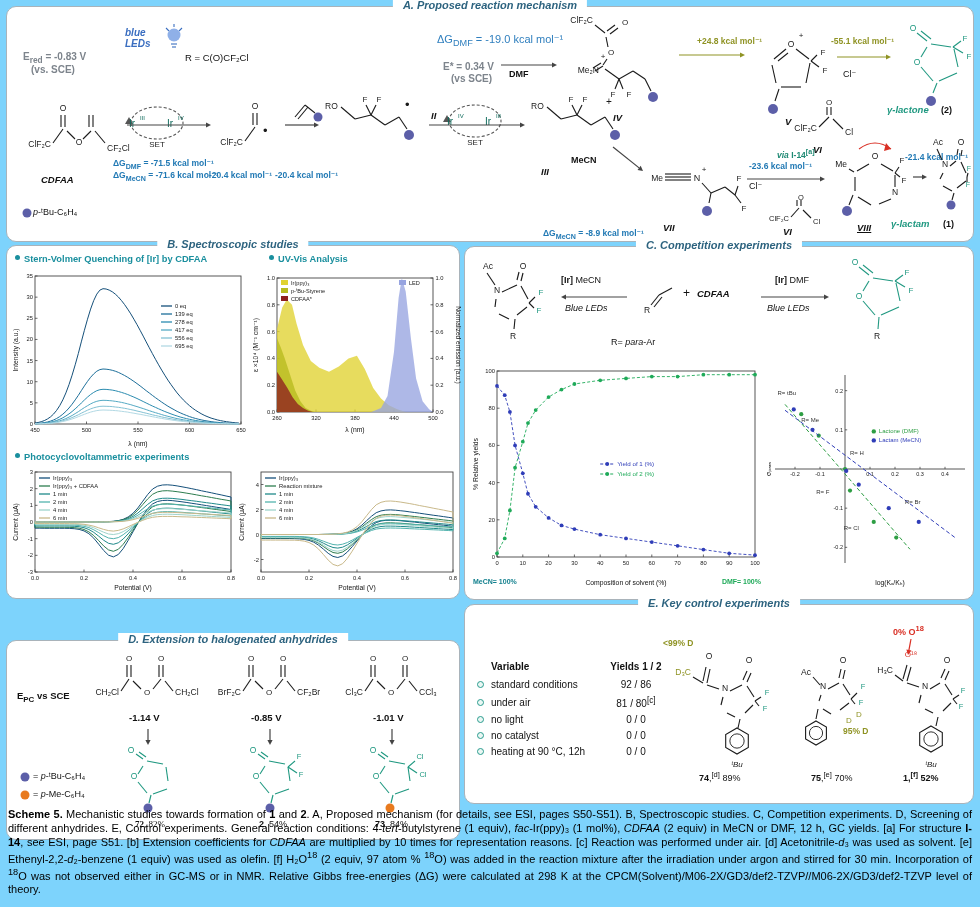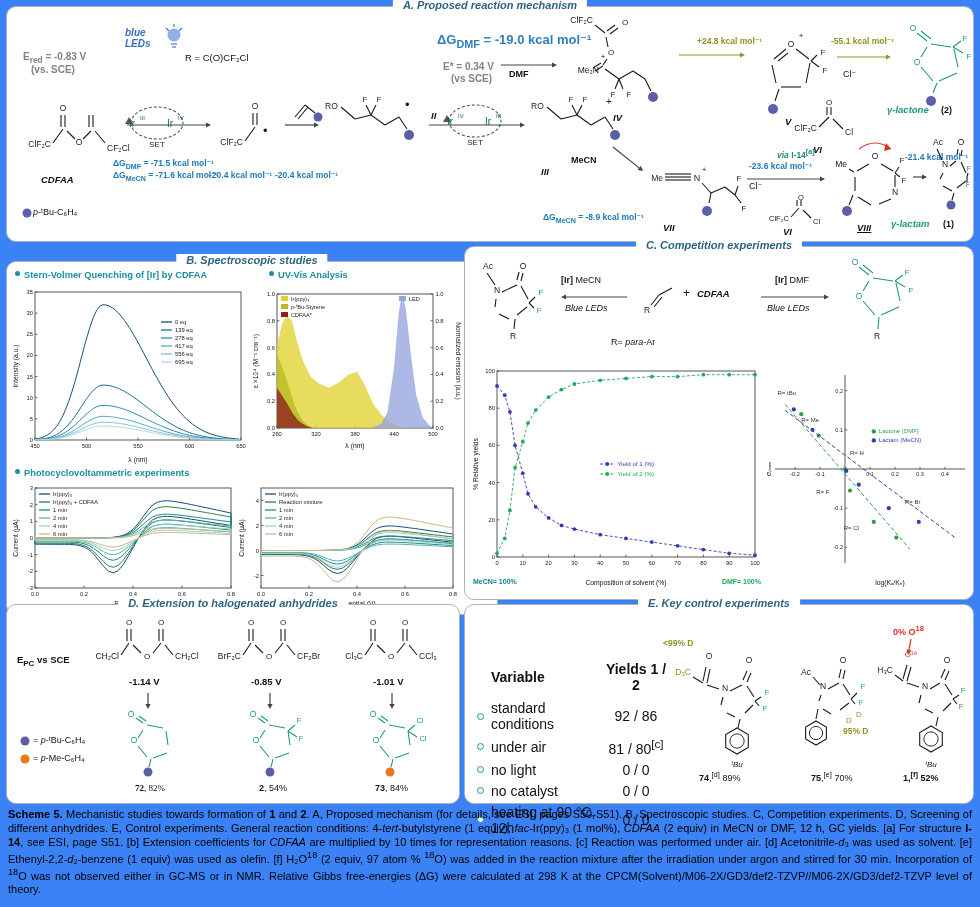--- a/index.html
+++ b/index.html
@@ -1,39 +1,39 @@
 <!DOCTYPE html>
 <html><head>
 <meta charset="utf-8">
 <style>
   html,body{margin:0;padding:0;background:#fff;}
   body{font-family:"Liberation Sans","DejaVu Sans",sans-serif;color:#111;}
-  #fig{position:relative;width:980px;height:907px;background:#3b82f6;overflow:hidden;}
+  #fig{position:relative;width:980px;height:907px;background:#7dd3fc;overflow:hidden;}
   .panel{position:absolute;border:1.4px solid #a9b3ba;border-radius:10px;background:#fff;}
   #pa{left:6px;top:6px;width:966px;height:234px;}
-  #pb{left:6px;top:261px;width:452px;height:352px;padding-left:38px;}
+  #pb{left:6px;top:245px;width:452px;height:352px;}
   #pc{left:464px;top:246px;width:508px;height:352px;}
-  #pd{left:6px;top:604px;width:452px;height:198px;}
+  #pd{left:6px;top:640px;width:452px;height:198px;}
   #pe{left:464px;top:604px;width:508px;height:198px;}
   .ptitle{position:absolute;top:-8px;left:50%;transform:translateX(-50%);background:#fff;padding:0 10px;
           font-weight:bold;font-style:italic;color:#2d637f;font-size:11px;white-space:nowrap;}
   .bh{position:absolute;font-size:9.3px;font-weight:bold;color:#1a8f9e;white-space:nowrap;}
   .bdot{display:inline-block;width:5px;height:5px;border-radius:50%;background:#1a8f9e;margin-right:4px;vertical-align:2px;}
   .lb{position:absolute;font-size:9.5px;line-height:1.12;color:#111;white-space:nowrap;}
   .b{font-weight:bold}.i{font-style:italic}.f9{font-size:9px}.f12{font-size:12px}
   .cm{font-weight:bold;font-style:italic;font-size:9.5px}
   .dg{color:#2179b4;font-weight:bold;font-size:8.5px}
-  .dg2{color:#2f7fbe;font-weight:bold;font-size:13px}
+  .dg2{color:#2f7fbe;font-weight:normal;font-size:11px}
   .olv{color:#8f9324;font-weight:bold;font-size:8.5px}
   .gray{color:#7d848c;font-weight:bold;font-size:10px}
   .bl{color:#3a6ec0;font-weight:bold;font-style:italic;font-size:10px;line-height:1.1}
   .grn{color:#1f9880}
   .tl{color:#1f8a74;font-weight:bold;font-size:8.5px}
   .red{color:#d93025}
-  .etable{position:absolute;left:12px;top:56px;font-size:14px;}
+  .etable{position:absolute;left:12px;top:56px;font-size:10px;}
   .erow{display:grid;grid-template-columns:14px 112px 66px;align-items:center;margin-bottom:5px;}
   .ehead{font-weight:bold;margin-bottom:7px;}
   .ecent{text-align:center;}
   .ebul{width:5px;height:5px;border:1.5px solid #2a9d8f;border-radius:50%;background:#eaf7f4;}
   .caption{position:absolute;left:8px;top:808px;width:964px;font-size:11px;line-height:1.27;text-align:justify;color:#000;}
   svg{overflow:visible;}
 </style>
 </head>
 <body>
 
@@ -50,21 +50,21 @@
       <div class="lb dg" style="left: 106px; top: 164px;">ΔG<sub>MeCN</sub> = -71.6 kcal mol⁻¹</div>
       <div class="lb dg" style="left: 202px; top: 164px;">-20.4 kcal mol⁻¹</div>
       <div class="lb dg" style="left: 268px; top: 164px;">-20.4 kcal mol⁻¹</div>
       <div class="lb cm" style="left: 424px; top: 104px;">II</div>
       <div class="lb dg2" style="left: 430px; top: 26px;">ΔG<sub>DMF</sub> = -19.0 kcal mol⁻¹</div>
       <div class="lb gray" style="left: 436px; top: 54px;">E* = 0.34 V</div>
       <div class="lb gray" style="left: 444px; top: 66px;">(vs SCE)</div>
       <div class="lb b f9" style="left: 502px; top: 62px;">DMF</div>
       <div class="lb cm" style="left: 534px; top: 160px;">III</div>
       <div class="lb b f9" style="left: 564px; top: 148px;">MeCN</div>
-      <div class="lb dg" style="left: 536px; top: 206px;">ΔG<sub>MeCN</sub> = -8.9 kcal mol⁻¹</div>
+      <div class="lb dg" style="left: 536px; top: 222px;">ΔG<sub>MeCN</sub> = -8.9 kcal mol⁻¹</div>
       <div class="lb cm" style="left: 606px; top: 106px;">IV</div>
       <div class="lb olv" style="left: 662px; top: 30px; margin-left: 28px;">+24.8 kcal mol⁻¹</div>
       <div class="lb cm" style="left: 778px; top: 110px;">V</div>
       <div class="lb olv" style="left: 824px; top: 30px;">-55.1 kcal mol⁻¹</div>
       <div class="lb f9" style="left: 836px; top: 62px;">Cl⁻</div>
       <div class="lb cm" style="left: 806px; top: 138px;">VI</div>
       <div class="lb grn cm" style="left: 880px; top: 98px;">γ-lactone</div>
       <div class="lb b f9" style="left: 934px; top: 98px;">(2)</div>
       <div class="lb cm" style="left: 656px; top: 216px;">VII</div>
       <div class="lb tl" style="left: 746px; top: 142px; margin-left: 24px;"><i>via</i> I-14<sup>[a]</sup></div>

